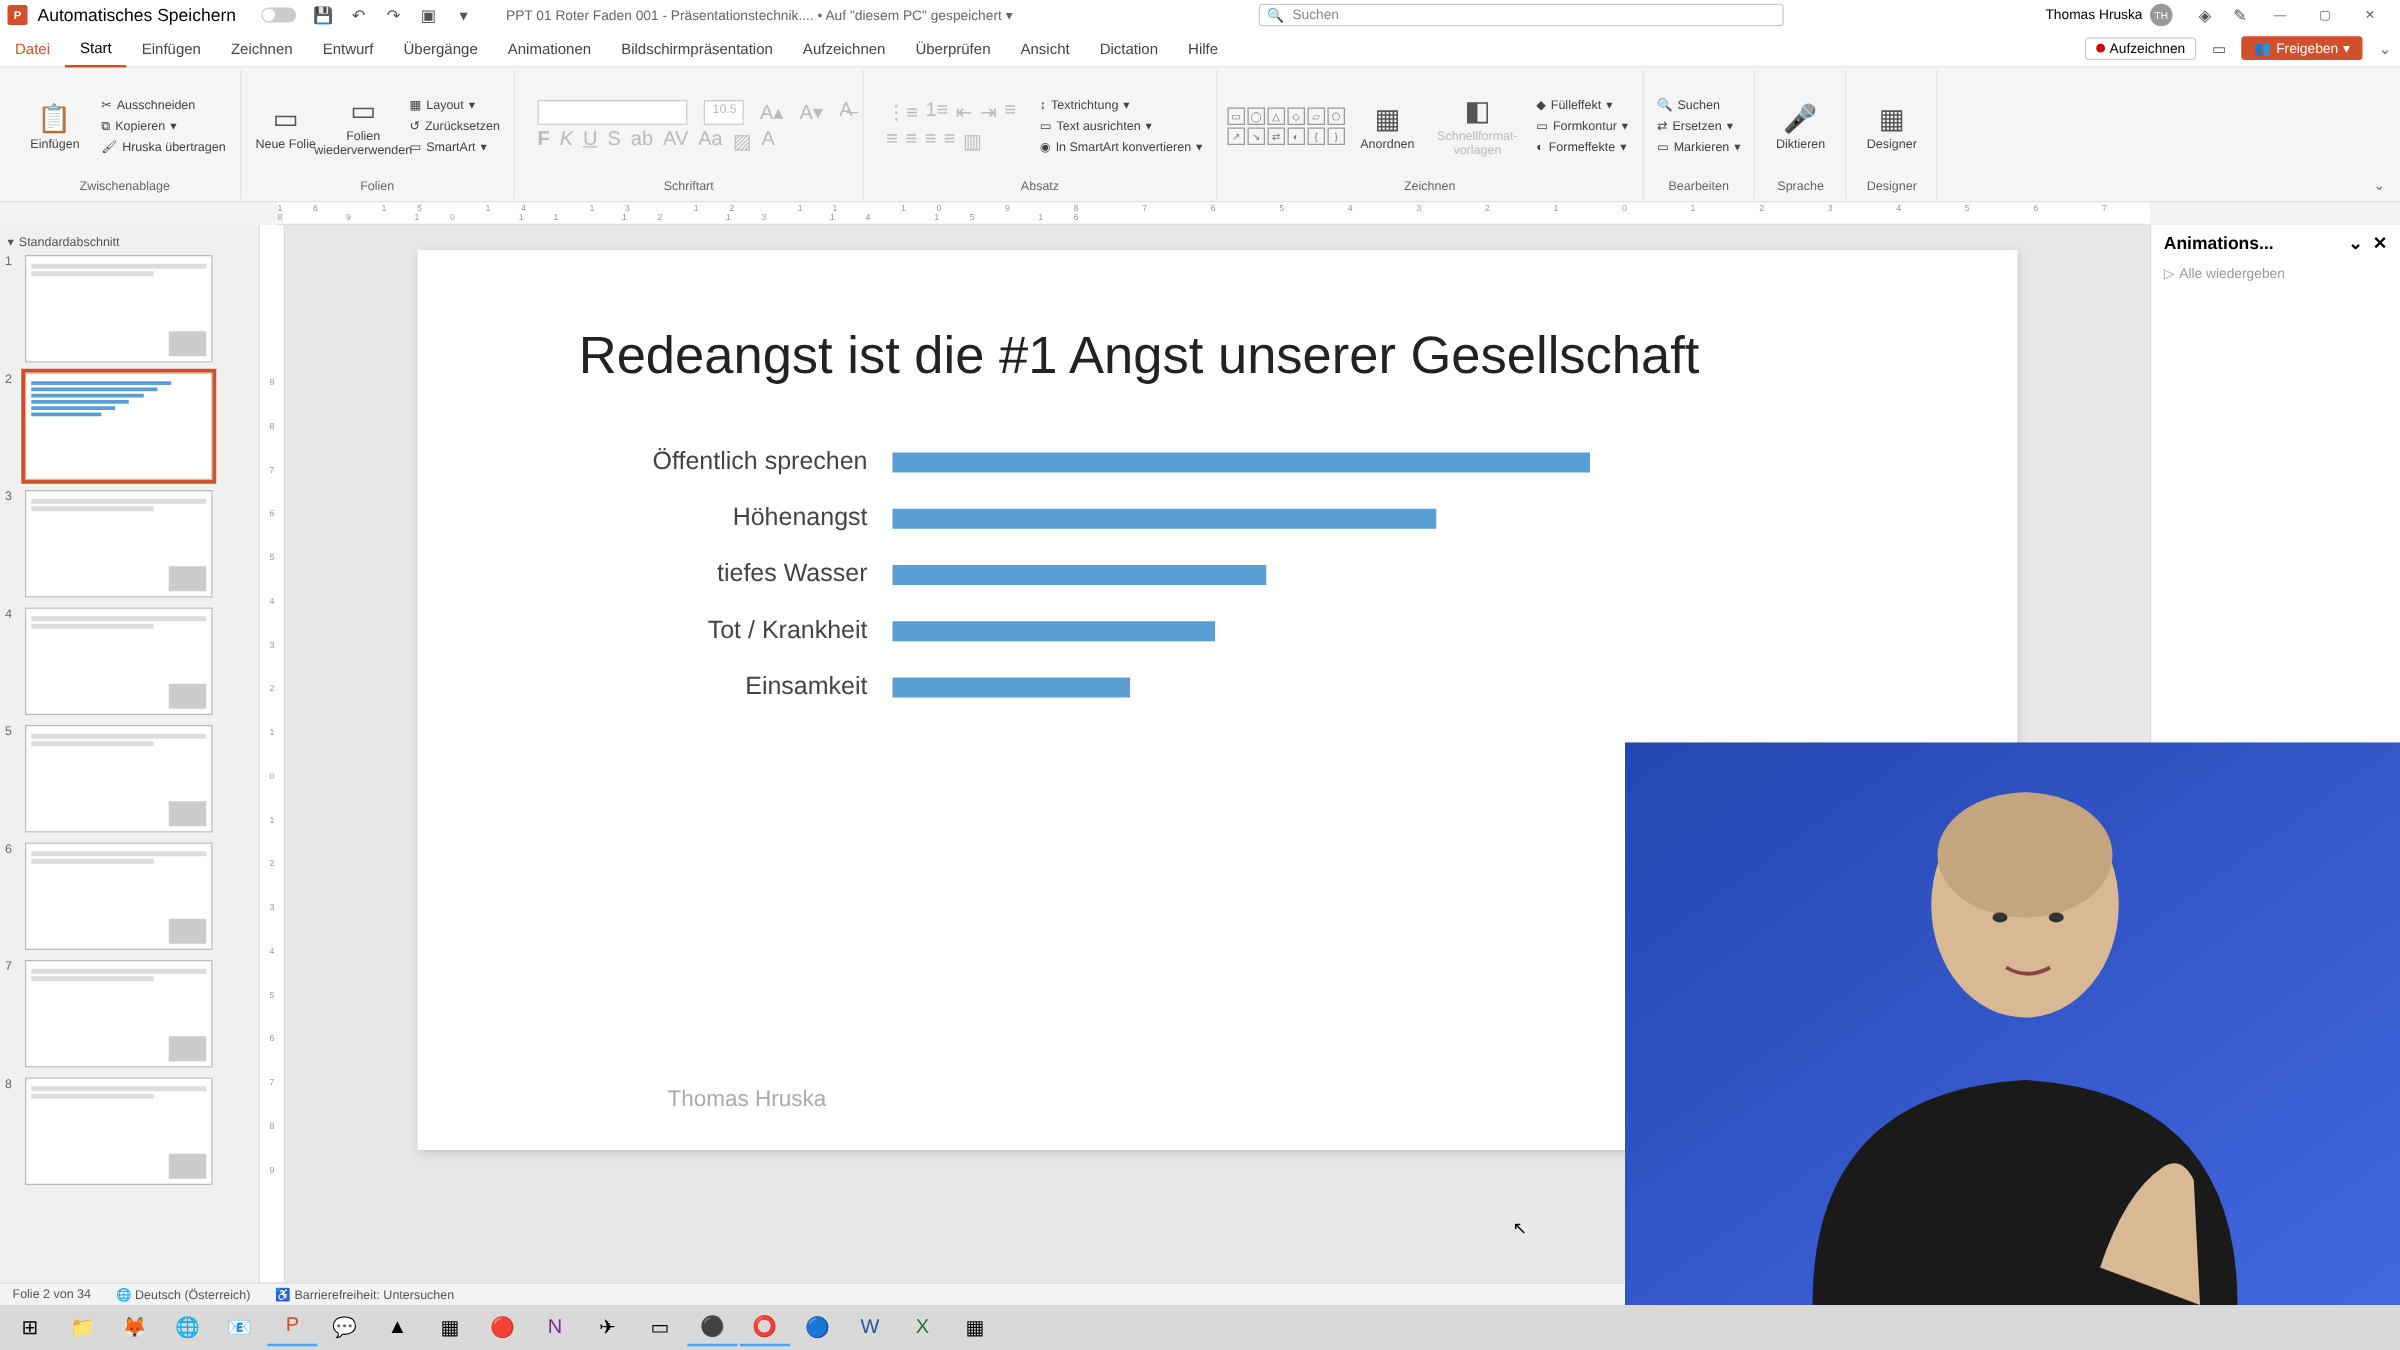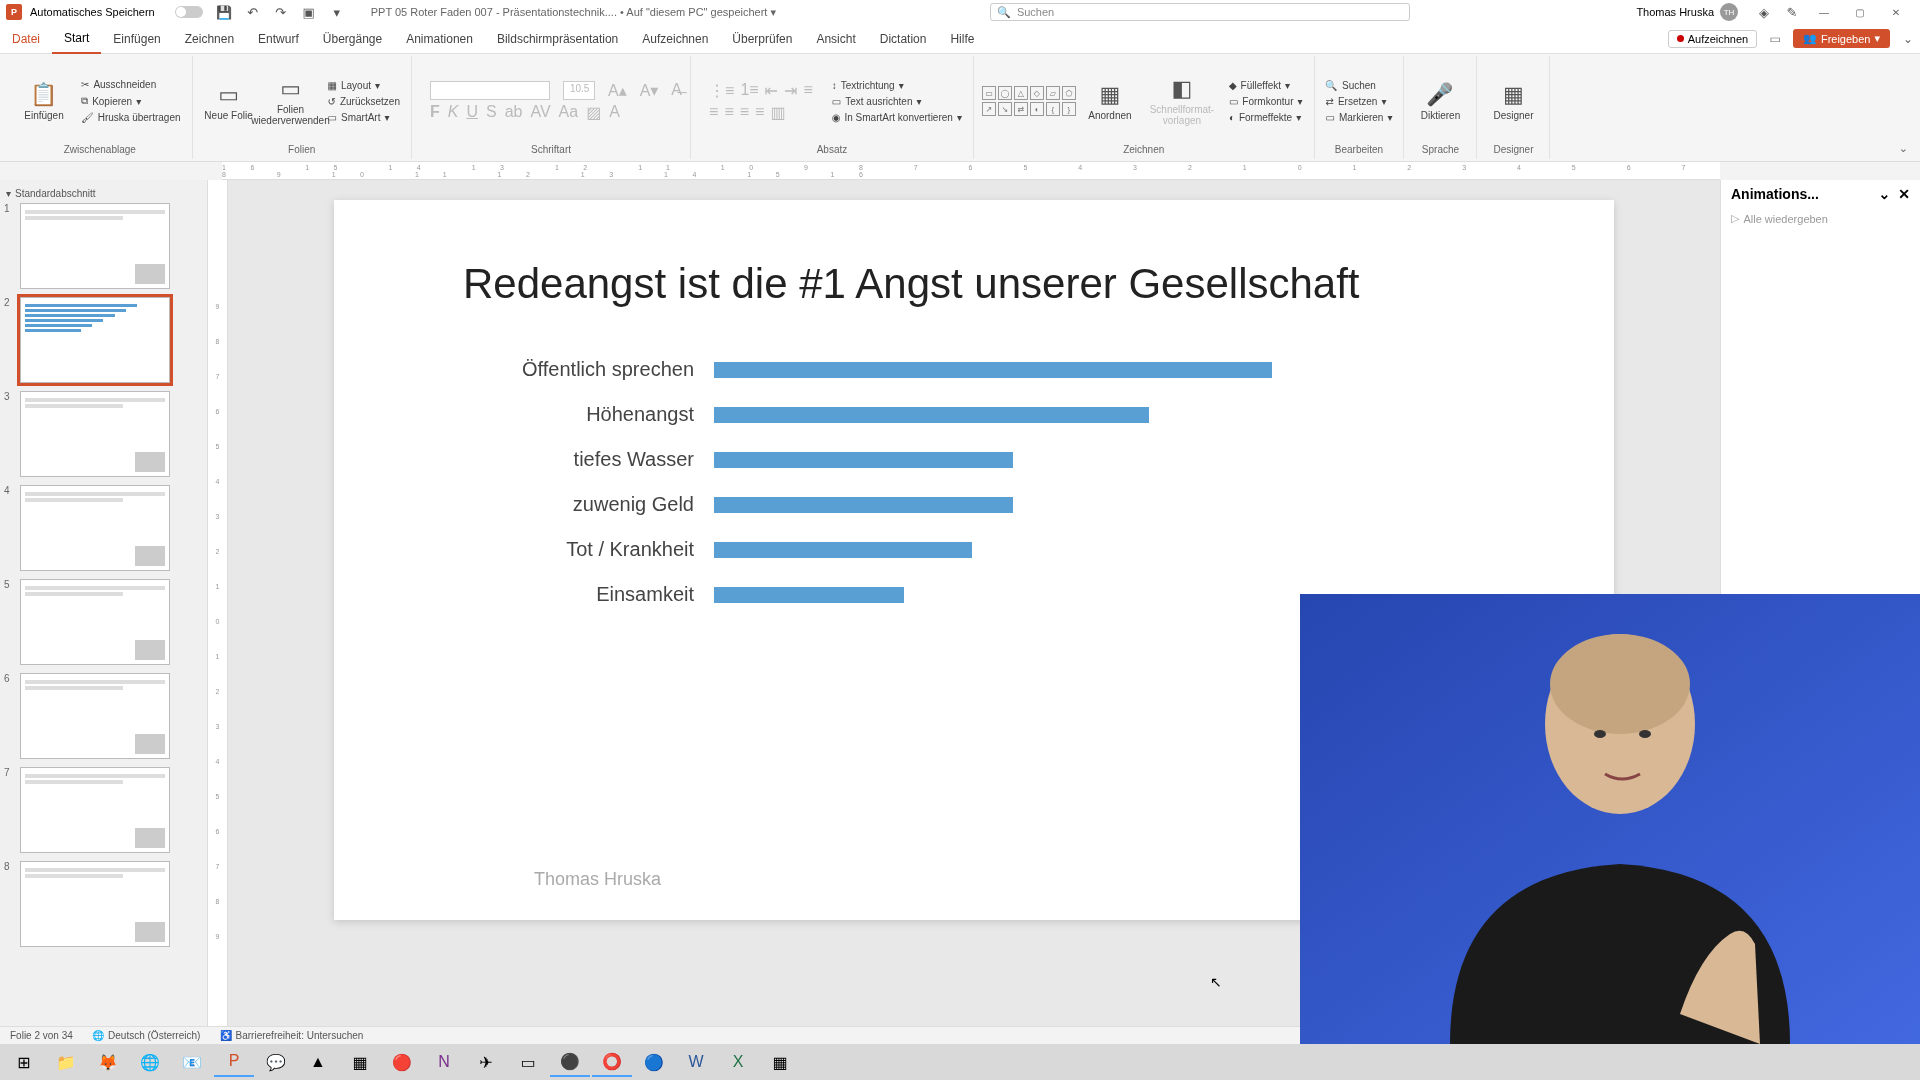--- a/index.html
+++ b/index.html
@@ -1,21 +1,21 @@
 <!DOCTYPE html>
 <html><head>
 <meta charset="utf-8">
 <style>
 * { margin: 0; padding: 0; box-sizing: border-box; font-family: "Segoe UI", Arial, sans-serif; }
 body { background: #f3f3f3; width: 1920px; height: 1080px; overflow: hidden; position: relative; }
 
 
 .titlebar { height: 24px; background: #fff; display: flex; align-items: center; padding: 0 6px; font-size: 11px; }
 .titlebar .pp-icon { width: 16px; height: 16px; background: #d14f2a; border-radius: 2px; display: inline-flex; align-items: center; justify-content: center; color: #fff; font-size: 9px; font-weight: bold; margin-right: 8px; }
-.titlebar .autosave { margin-right: 12px; font-size: 11px; }
+.titlebar .autosave { margin-right: 12px; font-size: 14px; }
 .titlebar .toggle { width: 28px; height: 12px; background: #ccc; border-radius: 6px; display: inline-block; position: relative; margin: 0 8px; vertical-align: middle; }
 .titlebar .toggle::after { content:""; position:absolute; width:10px; height:10px; background:#fff; border-radius:50%; left:1px; top:1px; }
 .titlebar .qat-icon { width: 16px; height: 16px; margin: 0 6px; color: #555; display: inline-flex; align-items: center; justify-content: center; font-size: 13px; }
 .titlebar .filename { margin-left: 20px; color: #666; font-size: 11px; }
 .titlebar .spacer { flex: 1; }
 .titlebar .search { width: 420px; height: 18px; border: 1px solid #ccc; border-radius: 3px; display: flex; align-items: center; padding: 0 6px; font-size: 11px; color: #888; }
 .titlebar .search .mag { margin-right: 6px; }
 .titlebar .user { margin: 0 12px; font-size: 11px; display: flex; align-items: center; gap: 6px; }
 .titlebar .avatar { width: 18px; height: 18px; background: #999; border-radius: 50%; color:#fff; font-size:8px; display:flex; align-items:center; justify-content:center; }
 .titlebar .winbtn { width: 36px; height: 24px; display: inline-flex; align-items: center; justify-content: center; color: #666; font-size: 10px; }
@@ -93,21 +93,21 @@
 
 <div class="titlebar">
   <span class="pp-icon">P</span>
   <span class="autosave">Automatisches Speichern</span>
   <span class="toggle"></span>
   <span class="qat-icon">💾</span>
   <span class="qat-icon">↶</span>
   <span class="qat-icon">↷</span>
   <span class="qat-icon">▣</span>
   <span class="qat-icon">▾</span>
-  <span class="filename"><span>PPT 05 Roter Faden 007 - Präsentationstechnik....</span> <span>• Auf "diesem PC" gespeichert</span> ▾</span>
+  <span class="filename"><span>PPT 01 Roter Faden 001 - Präsentationstechnik....</span> <span>• Auf "diesem PC" gespeichert</span> ▾</span>
   <div class="spacer"></div>
   <div class="search">
       <span class="mag">🔍</span>
       <span>Suchen</span>
     </div>
   <div class="spacer"></div>
   <div class="user">
       <span>Thomas Hruska</span>
       <span class="avatar">TH</span>
     </div>
@@ -424,24 +424,20 @@
           </div>
           <div class="chart-row">
             <div class="chart-label">Höhenangst</div>
             <div class="chart-bar" style="width: 435.2px; background: rgb(90, 159, 212);"></div>
           </div>
           <div class="chart-row">
             <div class="chart-label">tiefes Wasser</div>
             <div class="chart-bar" style="width: 299.2px; background: rgb(90, 159, 212);"></div>
           </div>
           <div class="chart-row">
-            <div class="chart-label">zuwenig Geld</div>
-            <div class="chart-bar" style="width: 299.2px; background: rgb(90, 159, 212);"></div>
-          </div>
-          <div class="chart-row">
             <div class="chart-label">Tot / Krankheit</div>
             <div class="chart-bar" style="width: 258.4px; background: rgb(90, 159, 212);"></div>
           </div>
           <div class="chart-row">
             <div class="chart-label">Einsamkeit</div>
             <div class="chart-bar" style="width: 190.4px; background: rgb(90, 159, 212);"></div>
           </div>
         </div>
       <div class="slide-author">Thomas Hruska</div>
       <div class="brain-ico">

